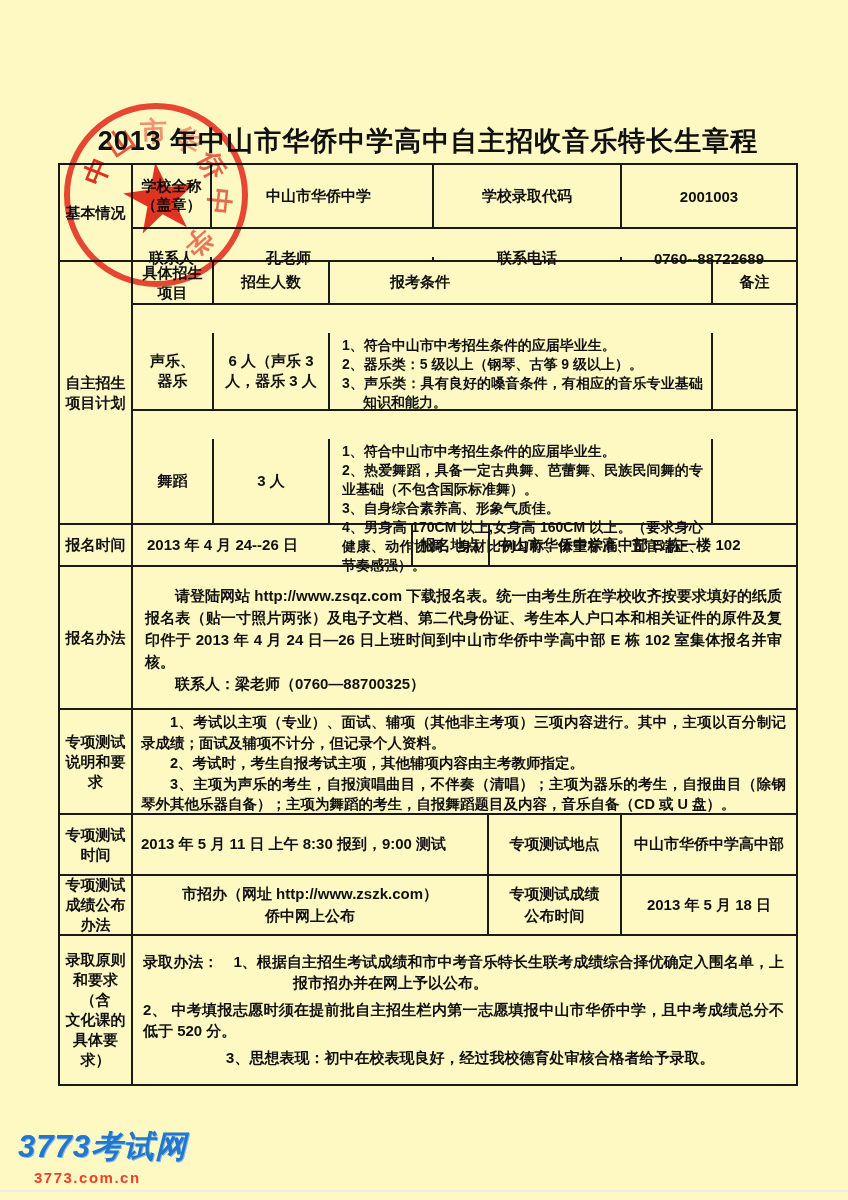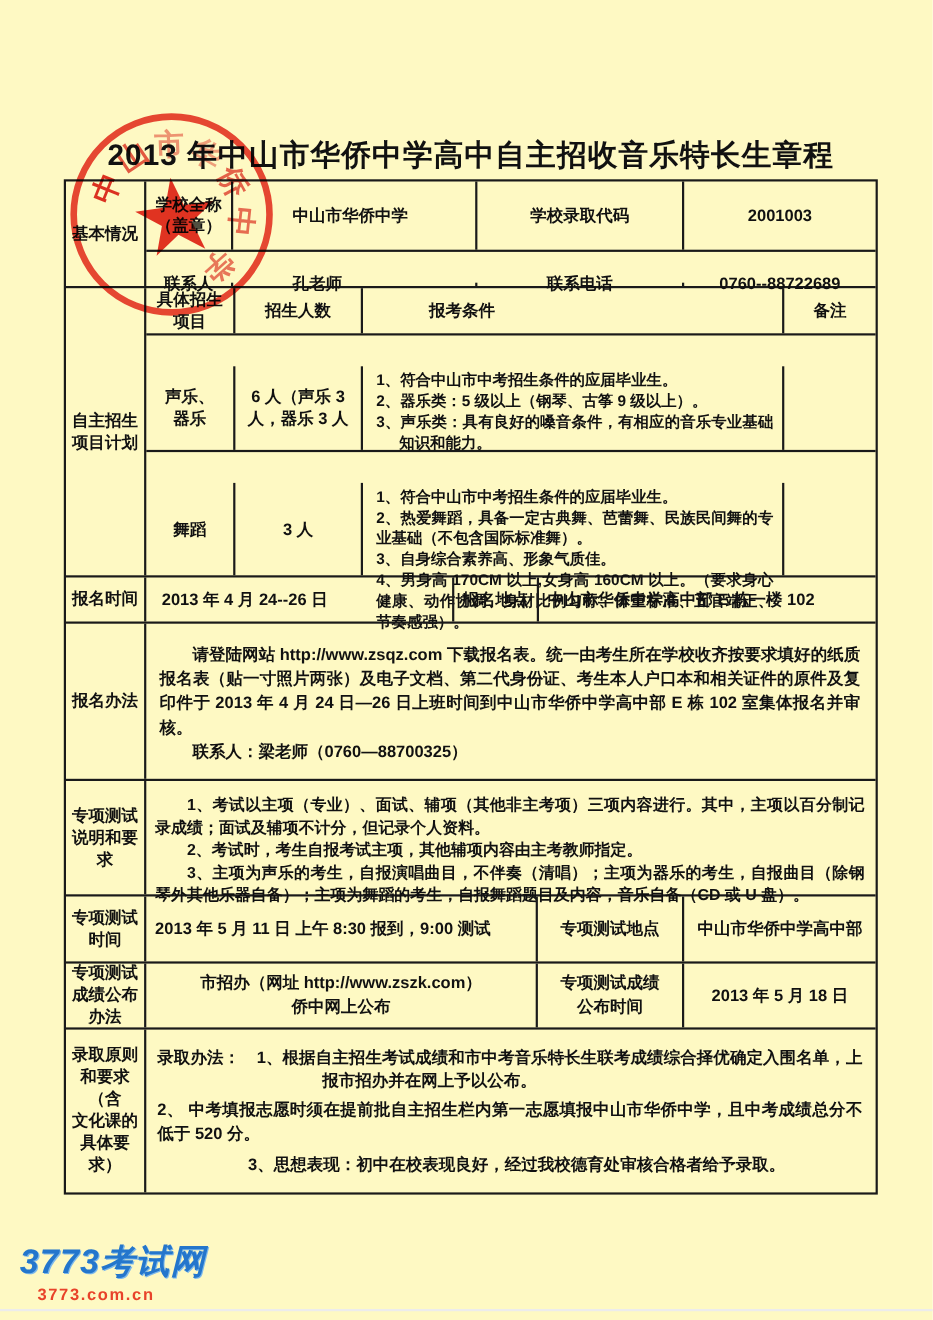--- a/index.html
+++ b/index.html
@@ -68,26 +68,26 @@
   .col { flex-direction:column; }
   .pl54 { padding-left:54px; } .pl14 { padding-left:14px; } .pl12 { padding-left:8px; }
   .hdr-req { padding-left:60px; }
   .lh20 { line-height:20px; }
   
   .blk { display:block; text-align:justify; font-weight:700; }
   .req { padding:3px 8px 2px 12px; font-size:14px; line-height:19px; }
   .hang { padding-left:1.5em; text-indent:-1.5em; }
   .method { padding:18px 14px 0 12px; font-size:15px; line-height:22px; }
   .method p { text-indent:2em; }
-  .notes { padding:12px 10px 0 8px; font-size:14.5px; line-height:20.5px; }
+  .notes { padding:2px 10px 0 8px; font-size:14.5px; line-height:20.5px; }
   .notes p { text-indent:2em; }
   .adm { padding:15px 12px 0 10px; font-size:15px; line-height:21px; }
   .adm .ap1 { padding-left:10em; text-indent:-10em; }
   .adm .ap2 { margin-top:6px; }
-  .adm .ap3 { margin-top:8px; margin-left:5.5em; }
+  .adm .ap3 { margin-top:8px; margin-left:5.5em;font-family:Liberation Mono, monospace; }
   .result-cell { flex-direction:column; justify-content:center; line-height:22px; }
   
   .watermark { position:absolute; left:18px; top:1126px; z-index:3; }
   .wm-name {
     font-size:31px; font-weight:800; font-style:italic; letter-spacing:1px;
     color:#2476cc; text-shadow:1px 1px 0 #7db8ea;
   }
   .wm-url {
     margin-top:1px; margin-left:16px; font-size:15px; font-weight:700;
     letter-spacing:1.5px; color:#e8432a;

